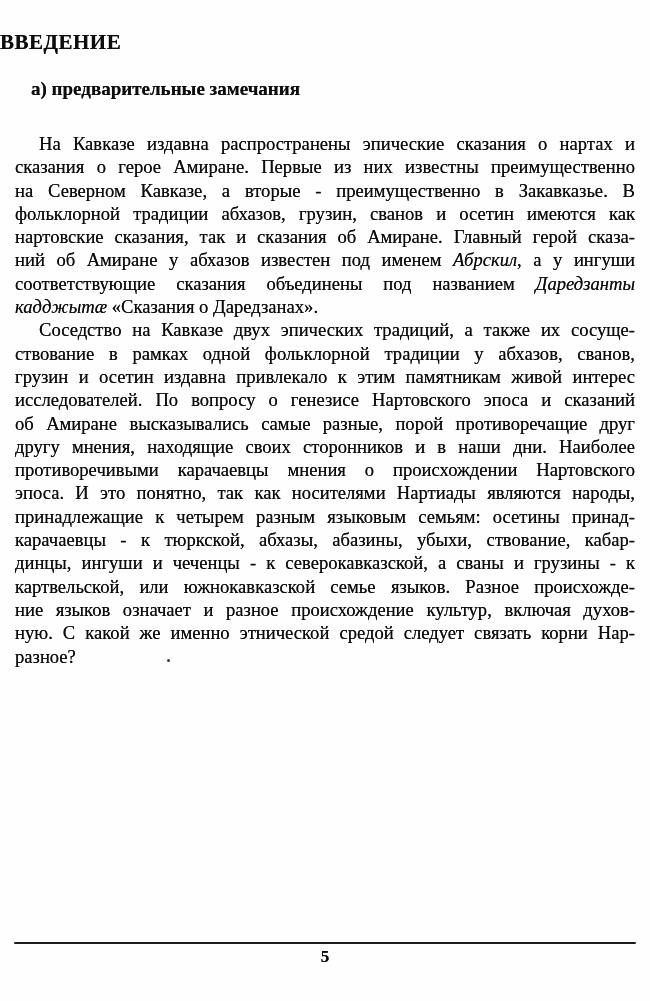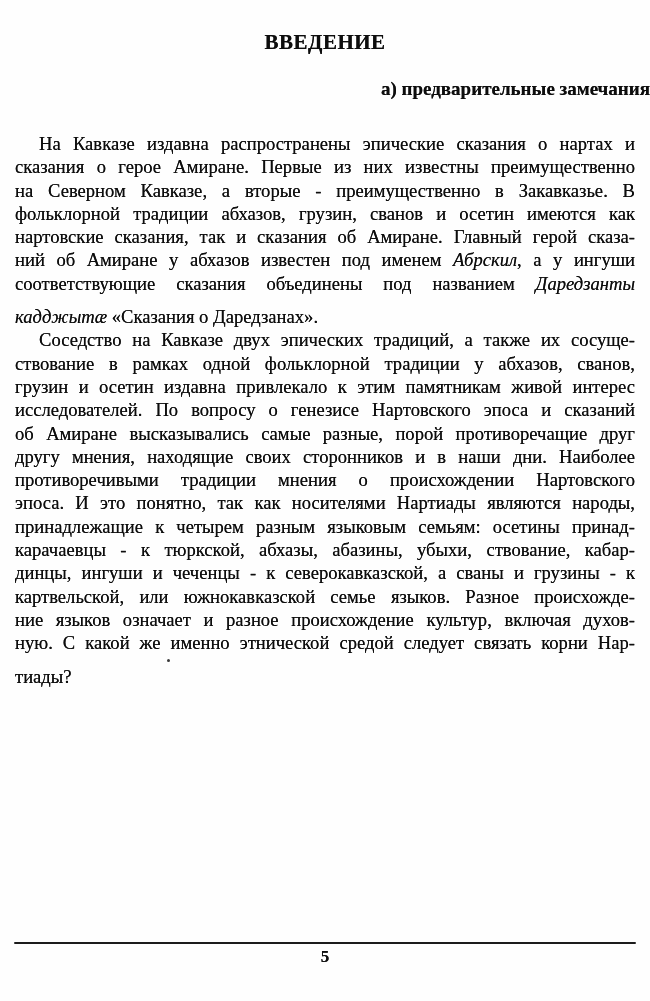--- a/index.html
+++ b/index.html
@@ -15,32 +15,32 @@
     background: #fefefe;
     overflow: hidden;
     font-family: "Liberation Serif", serif;
     color: #0d0d0d;
   }
   .doc-title {
     position: absolute;
     top: 30px;
     left: 0;
     right: 0;
-    text-align: center;
+    text-align: left;
     font-size: 21px;
     font-weight: bold;
     letter-spacing: 0.5px;
     text-shadow: 0 0 0.6px rgba(0,0,0,0.75);
   }
   .doc-subtitle {
     position: absolute;
     top: 78px;
     left: 0;
     right: 0;
-    text-align: right;
+    text-align: left;
     font-size: 19px;
     font-weight: bold;
     text-shadow: 0 0 0.6px rgba(0,0,0,0.75);
     padding-left: 31px;
   }
   .body-text {
     position: absolute;
     top: 132px;
     left: 15px;
     width: 620px;
@@ -50,21 +50,20 @@
   }
   .line {
     text-align: justify;
     text-align-last: justify;
     white-space: normal;
     height: 23.3px;
     overflow: visible;
   }
   .line.flush {
     text-align-last: left;
-    margin-top: 10px;
   }
   .line.indent {
     text-indent: 24px;
   }
   .it {
     font-style: italic;
   }
   .footer-rule {
     position: absolute;
     top: 942px;
@@ -108,26 +107,26 @@
       <div class="line"><span>нартовские сказания, так и сказания об Амиране. Главный герой сказа-</span></div>
       <div class="line"><span>ний об Амиране у абхазов известен под именем </span><span class="it">Абрскил</span><span>, а у ингуши</span></div>
       <div class="line"><span>соответствующие сказания объединены под названием </span><span class="it">Даредзанты</span></div>
       <div class="line flush"><span class="it">кадджытæ</span><span> «Сказания о Даредзанах».</span></div>
       <div class="line indent"><span>Соседство на Кавказе двух эпических традиций, а также их сосуще-</span></div>
       <div class="line"><span>ствование в рамках одной фольклорной традиции у абхазов, сванов,</span></div>
       <div class="line"><span>грузин и осетин издавна привлекало к этим памятникам живой интерес</span></div>
       <div class="line"><span>исследователей. По вопросу о генезисе Нартовского эпоса и сказаний</span></div>
       <div class="line"><span>об Амиране высказывались самые разные, порой противоречащие друг</span></div>
       <div class="line"><span>другу мнения, находящие своих сторонников и в наши дни. Наиболее</span></div>
-      <div class="line"><span>противоречивыми традиции мнения о происхождении Нартовского</span></div>
+      <div class="line"><span>противоречивыми карачаевцы мнения о происхождении Нартовского</span></div>
       <div class="line"><span>эпоса. И это понятно, так как носителями Нартиады являются народы,</span></div>
       <div class="line"><span>принадлежащие к четырем разным языковым семьям: осетины принад-</span></div>
       <div class="line"><span>карачаевцы - к тюркской, абхазы, абазины, убыхи, ствование, кабар-</span></div>
       <div class="line"><span>динцы, ингуши и чеченцы - к северокавказской, а сваны и грузины - к</span></div>
       <div class="line"><span>картвельской, или южнокавказской семье языков. Разное происхожде-</span></div>
       <div class="line"><span>ние языков означает и разное происхождение культур, включая духов-</span></div>
       <div class="line"><span>ную. С какой же именно этнической средой следует связать корни Нар-</span></div>
-      <div class="line flush"><span>тиады?</span></div>
+      <div class="line flush"><span>разное?</span></div>
     </div>
   <div class="ink-speck"></div>
   <div class="footer-rule"></div>
   <div class="page-number">5</div>
 </div>
 
 </body></html>

